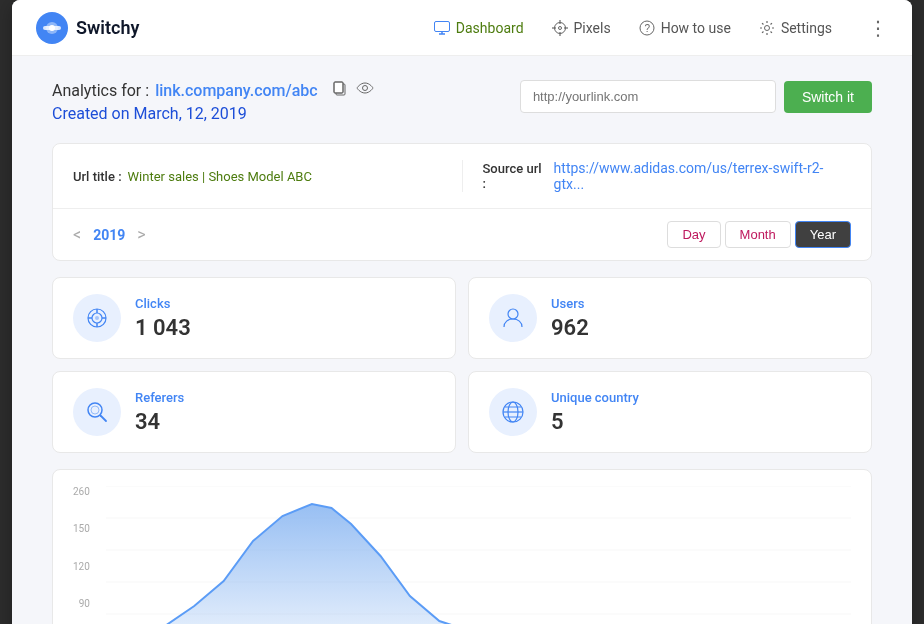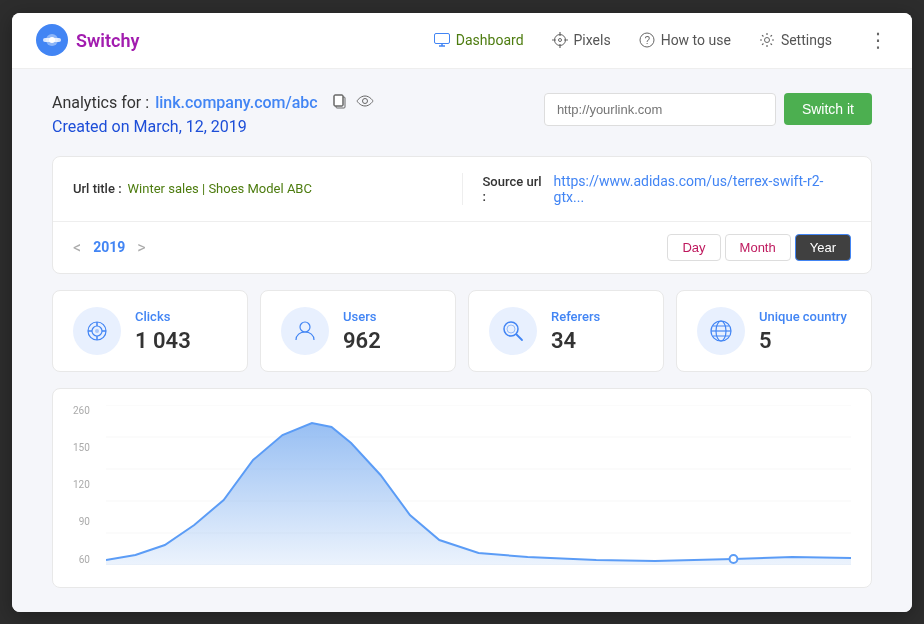--- a/index.html
+++ b/index.html
@@ -41,21 +41,21 @@
       display: flex;
       align-items: center;
       justify-content: center;
       color: white;
       font-size: 14px;
       font-weight: bold;
     }
     .logo-text {
       font-size: 18px;
       font-weight: 600;
-      color: #a21caf;
+      color: #0f172a;
     }
     .nav-items {
       display: flex;
       align-items: center;
       gap: 28px;
     }
     .nav-item {
       display: flex;
       align-items: center;
       gap: 6px;
@@ -111,21 +111,21 @@
       display: flex;
       gap: 8px;
       align-items: center;
     }
     .url-input {
       border: 1px solid #ddd;
       border-radius: 4px;
       padding: 8px 12px;
       font-size: 13px;
       color: #aaa;
-      width: 232px;
+      width: 256px;
       outline: none;
       background: #fff;
     }
     .switch-btn {
       background: #4caf50;
       color: white;
       border: none;
       border-radius: 4px;
       padding: 8px 18px;
       font-size: 14px;
@@ -205,21 +205,21 @@
       cursor: pointer;
     }
     .filter-btn.active {
       background: #404040;
       color: #fff;
       border-color: #4285f4;
     }
     
     .stats-grid {
       display: grid;
-      grid-template-columns: repeat(4, 1fr);
+      grid-template-columns: repeat(2, 1fr);
       gap: 12px;
       margin-bottom: 16px;
     }
     .stat-card {
       background: #fff;
       border-radius: 8px;
       border: 1px solid #e8e8e8;
       padding: 16px 20px;
       display: flex;
       align-items: center;

